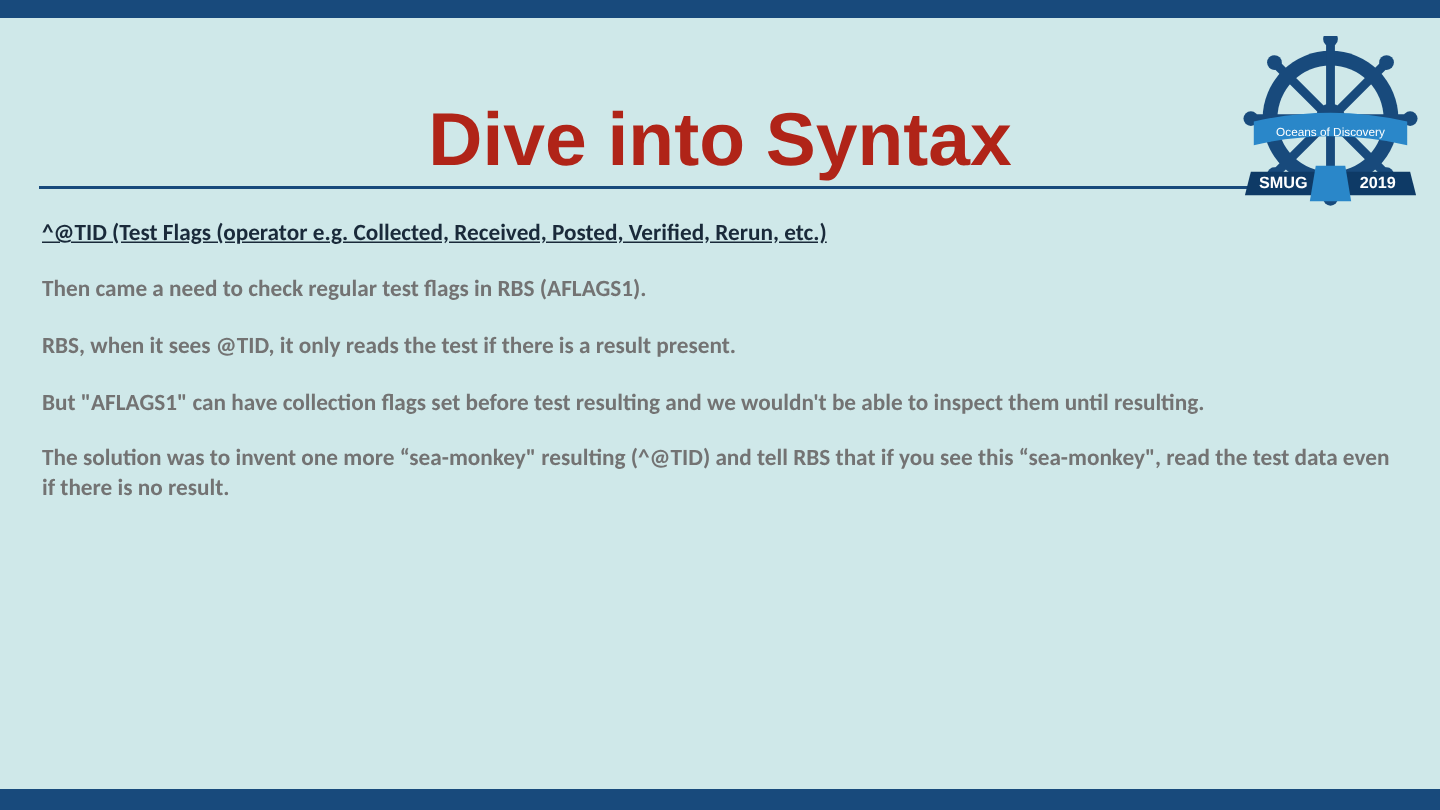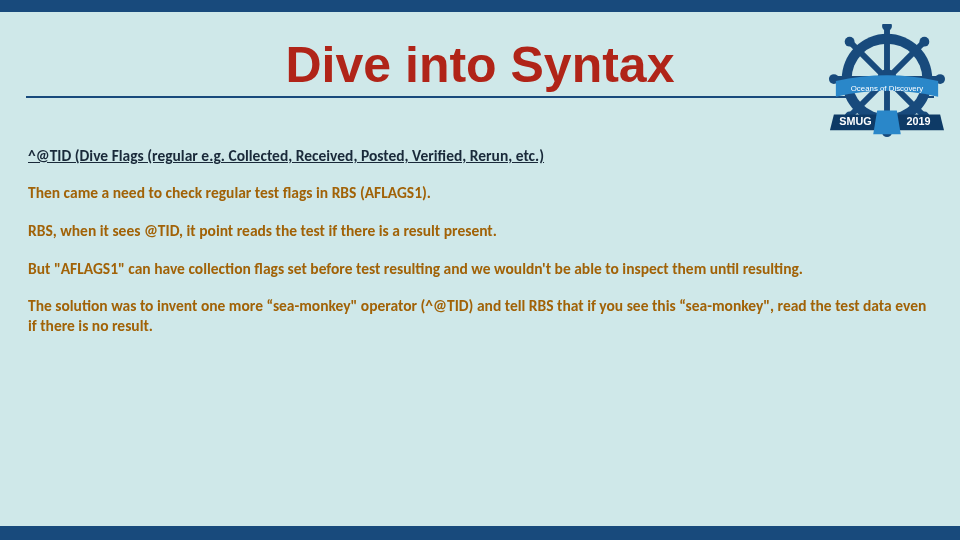--- a/index.html
+++ b/index.html
@@ -16,21 +16,21 @@
   }
   .header {
     position: relative;
     height: 128px;
   }
   .title {
     text-align: center;
     font-size: 50px;
     font-weight: 700;
     color: #b02418;
-    padding-top: 24px;
+    padding-top: 52px;
     font-family: "Segoe UI", "Trebuchet MS", Arial, sans-serif;
     letter-spacing: 0px;
   }
   .title-rule {
     height: 2px;
     background: #184a7c;
     margin: 2px 26px 0 26px;
   }
   .logo {
     position: absolute;
@@ -43,21 +43,21 @@
     padding: 6px 28px 0 28px;
   }
   .subhead {
     font-weight: 700;
     color: #1a2a3a;
     font-size: 15.5px;
     text-decoration: underline;
     margin-bottom: 18px;
   }
   .para {
-    color: #a16207;
+    color: #737373;
     font-size: 15.5px;
     font-weight: 600;
     line-height: 1.28;
     margin-bottom: 18px;
     font-family: "Calibri", "Segoe UI", Arial, sans-serif;
   }
   .bottombar {
     position: absolute;
     bottom: 0;
     left: 0;
@@ -105,20 +105,20 @@
     <text x="60" y="68" text-anchor="middle" font-size="8" fill="#fff" font-family="Arial">Oceans of Discovery</text>
     <path class="banner2" d="M6 92 L54 92 L50 108 L2 108 Z"></path>
     <path class="banner2" d="M114 92 L66 92 L70 108 L118 108 Z"></path>
     <path class="banner" d="M50 88 L70 88 L74 112 L46 112 Z"></path>
     <text x="28" y="103" text-anchor="middle" font-size="11" font-weight="700" fill="#fff" font-family="Arial">SMUG</text>
     <text x="92" y="103" text-anchor="middle" font-size="11" font-weight="700" fill="#fff" font-family="Arial">2019</text>
   </svg>
 </div>
 
 <div class="content">
-  <div class="subhead">^@TID (Dive Flags (regular e.g. Collected, Received, Posted, Verified, Rerun, etc.)</div>
+  <div class="subhead">^@TID (Test Flags (operator e.g. Collected, Received, Posted, Verified, Rerun, etc.)</div>
   <div class="para">Then came a need to check regular test flags in RBS (AFLAGS1).</div>
-  <div class="para">RBS, when it sees @TID, it point reads the test if there is a result present.</div>
+  <div class="para">RBS, when it sees @TID, it only reads the test if there is a result present.</div>
   <div class="para">But "AFLAGS1" can have collection flags set before test resulting and we wouldn't be able to inspect them until resulting.</div>
-  <div class="para">The solution was to invent one more “sea-monkey" operator (^@TID) and tell RBS that if you see this “sea-monkey", read the test data even if there is no result.</div>
+  <div class="para">The solution was to invent one more “sea-monkey" resulting (^@TID) and tell RBS that if you see this “sea-monkey", read the test data even if there is no result.</div>
 </div>
 
 <div class="bottombar"></div>
 
 </body></html>

